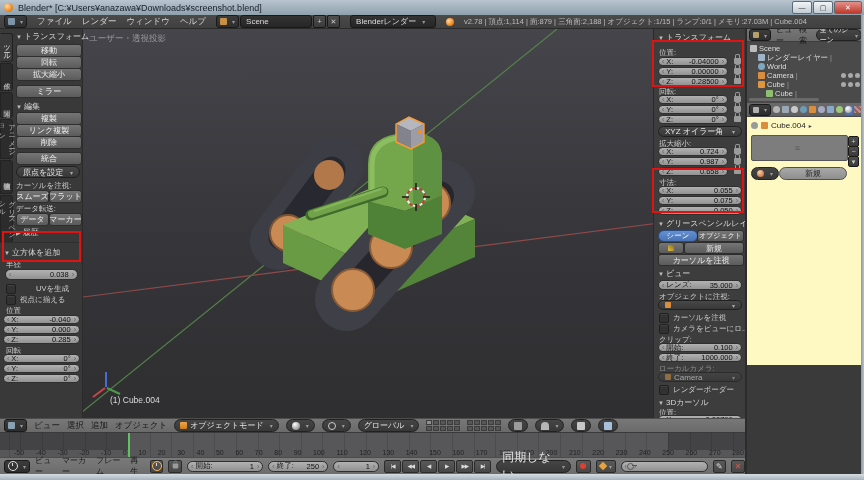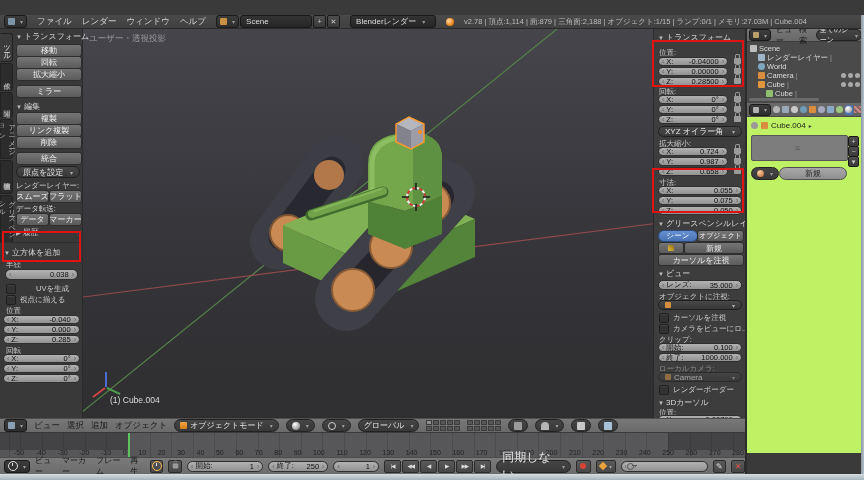--- a/index.html
+++ b/index.html
@@ -78,21 +78,21 @@
            color:#fff;font-size:7.5px;display:flex;align-items:center;justify-content:center;}
   
   .outliner{left:747px;top:29px;width:115px;height:74px;background:#4a4a4a;overflow:hidden;}
   .ohead{position:absolute;left:0;top:0;width:115px;height:13px;background:linear-gradient(#767676,#686868);
          border-bottom:1px solid #3e3e3e;display:flex;align-items:center;gap:5px;padding-left:2px;box-sizing:border-box;}
   .orow{position:absolute;font-size:7.5px;color:#dcdcdc;display:flex;align-items:center;gap:2px;height:9px;}
   .oic{width:7px;height:7px;border-radius:1px;flex:none;}
   .oright{position:absolute;right:2px;display:flex;gap:2px;}
   .oright i{width:5px;height:5px;background:#a9a9a9;border-radius:50%;display:block;}
   
-  .props{left:747px;top:103px;width:115px;height:350px;background:#bef264;overflow:hidden;}
+  .props{left:747px;top:103px;width:115px;height:262px;background:#fef9c3;overflow:hidden;}
   .phead{position:absolute;left:0;top:0;width:115px;height:14px;background:linear-gradient(#6a6a6a,#606060);
          border-bottom:1px solid #4a4a4a;display:flex;align-items:center;gap:1px;padding-left:2px;box-sizing:border-box;}
   .ptab{width:10px;height:10px;border-radius:2px;display:flex;align-items:center;justify-content:center;}
   .ptab i{width:7px;height:7px;border-radius:50%;display:block;}
   .ptab.sel{background:#4a74b8;}
   .bc{font-size:8px;color:#1c1c1c;display:flex;align-items:center;gap:3px;}
   .slotbox{background:#7d7d7d;border:1px solid #565656;border-radius:2px;}
   .btn-light{background:linear-gradient(#a9a9a9,#8e8e8e);border:1px solid #4f4f4f;border-radius:7px;
              color:#1a1a1a;font-size:8px;display:flex;align-items:center;justify-content:center;}
   
@@ -113,20 +113,29 @@
   .keyic::after{content:"";position:absolute;left:4px;top:1px;width:5px;height:1.5px;background:#555;}
   .bstrip{left:0;top:474px;width:864px;height:6px;background:linear-gradient(#d6dde1,#a6b3bd);}
   .redbox{border:2px solid #e01212;box-sizing:border-box;z-index:60;}
   .sep{background:#2e2e2e;height:1px;}
 </style>
 </head>
 <body>
 
 <div id="win">
 
+  <div class="ab titlebar">
+    <span class="blicon"></span>
+    <span>Blender* [C:¥Users¥anazawa¥Downloads¥screenshot.blend]</span>
+    <span style="margin-left:auto;display:flex;padding-right:2px;">
+      <span class="winbtn">—</span>
+      <span class="winbtn">▢</span>
+      <span class="winbtn close">✕</span>
+    </span>
+  </div>
 
   <div class="ab topbar">
     <span class="edpill ddc">
         <span class="edglyph"></span>
       </span>
     <span class="tmenu">ファイル</span>
     <span class="tmenu">レンダー</span>
     <span class="tmenu">ウィンドウ</span>
     <span class="tmenu">ヘルプ</span>
     <span style="display:flex;gap:1px;align-items:center;">
@@ -220,21 +229,21 @@
     <div class="ab btn" style="left:16px;top:56px;width:64px;height:11px;">ミラー</div>
 
     <div class="ab ph" style="left:16px;top:72px;"><span class="tri">▼</span><span>編集</span></div>
     <div class="ab btn" style="left:16px;top:83px;width:64px;height:11px;">複製</div>
     <div class="ab btn" style="left:16px;top:95px;width:64px;height:11px;">リンク複製</div>
     <div class="ab btn" style="left:16px;top:107px;width:64px;height:11px;">削除</div>
     <div class="ab btn" style="left:16px;top:123px;width:64px;height:11px;">統合</div>
     <div class="ab dd" style="left:16px;top:137px;width:64px;height:12px;box-sizing:border-box;">
         <span>原点を設定</span>
       </div>
-    <div class="ab lbl" style="left:16px;top:152px;">レンダーレイヤー:</div>
+    <div class="ab lbl" style="left:16px;top:152px;">カーソルを注視:</div>
     <div class="ab btn" style="left:16px;top:161px;width:31px;height:11px;">スムーズ</div>
     <div class="ab btn" style="left:49px;top:161px;width:31px;height:11px;">フラット</div>
     <div class="ab lbl" style="left:16px;top:175px;">データ転送:</div>
     <div class="ab btn" style="left:16px;top:184px;width:31px;height:11px;">データ</div>
     <div class="ab btn" style="left:49px;top:184px;width:31px;height:11px;">マーカー</div>
     <div class="ab ph" style="left:16px;top:198px;"><span class="tri">▶</span><span>履歴</span></div>
 
     <div class="ab sep" style="left:0;top:213px;width:83px;"></div>
 
     <div class="ab ph" style="left:4px;top:218px;"><span class="tri">▼</span><span>立方体を追加</span></div>

